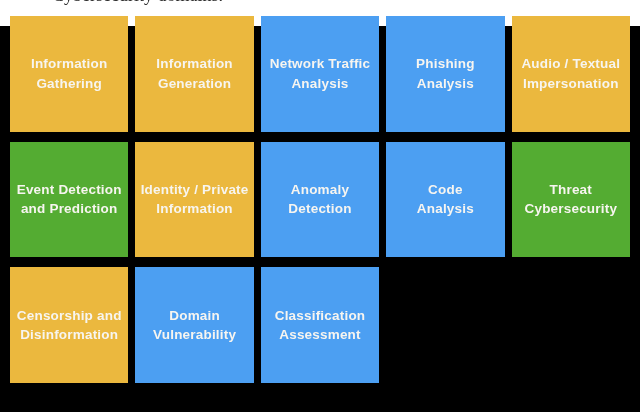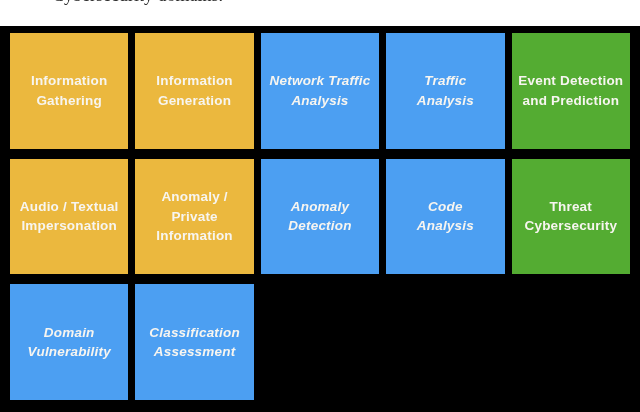--- a/index.html
+++ b/index.html
@@ -11,66 +11,68 @@
   .top-strip{
     position:absolute;left:0;top:0;width:640px;height:26px;
     background:var(--strip,#fff);overflow:hidden;
   }
   .caption{
     position:absolute;left:52px;top:-15px;
     font-family:"Liberation Serif", serif;
     font-size:18px;color:#2e2e2e;white-space:nowrap;
   }
   .grid{
-    position:absolute;left:10px;top:33px;width:620px;height:367px;
+    position:absolute;left:10px;top:16px;width:620px;height:367px;
     display:grid;
     grid-template-columns:repeat(5,1fr);
     grid-template-rows:repeat(3,1fr);
     column-gap:7px;row-gap:10px;
   }
   .cell{
     display:flex;align-items:center;justify-content:center;
     text-align:center;
     color:var(--celltext,#f7f5f0);
     font-size:13.5px;font-weight:bold;line-height:1.45;
     letter-spacing:.2px;
     white-space:pre-line;
     padding:4px;box-sizing:border-box;
   }
   .c-gold{background:var(--gold,#EBB83E);}
-  .c-blue{background:var(--blue,#4C9FF2);font-style:italic;}
+  .c-blue{background:var(--blue,#4C9FF2);}
   .c-green{background:var(--green,#54AC32);}
 </style>
 </head>
 <body style="--bg: #000000; --strip: #FFFFFF; --celltext: #F7F5F0; --gold: #EBB83E; --blue: #4C9FF2; --green: #54AC32;">
 
 <div class="top-strip">
   <div class="caption">Cybersecurity domains.</div>
 </div>
 
 <div class="grid">
   <div class="cell c-gold">Information
 Gathering</div>
   <div class="cell c-gold">Information
 Generation</div>
   <div class="cell c-blue">Network Traffic
 Analysis</div>
-  <div class="cell c-blue">Traffic
+  <div class="cell c-blue">Phishing
 Analysis</div>
+  <div class="cell c-gold">Audio / Textual
+Impersonation</div>
+
   <div class="cell c-green">Event Detection
 and Prediction</div>
-
-  <div class="cell c-gold">Audio / Textual
-Impersonation</div>
-  <div class="cell c-gold">Anomaly / Private
+  <div class="cell c-gold">Identity / Private
 Information</div>
   <div class="cell c-blue">Anomaly
 Detection</div>
   <div class="cell c-blue">Code
 Analysis</div>
   <div class="cell c-green">Threat
 Cybersecurity</div>
 
+  <div class="cell c-gold">Censorship and
+Disinformation</div>
   <div class="cell c-blue">Domain
 Vulnerability</div>
   <div class="cell c-blue">Classification
 Assessment</div>
 </div>
 
 </body></html>

